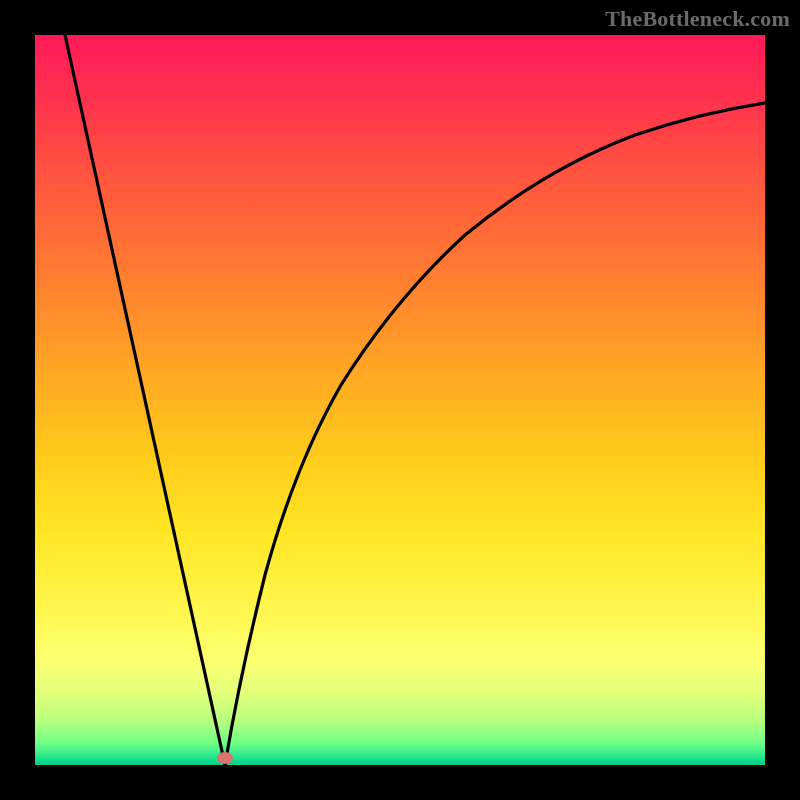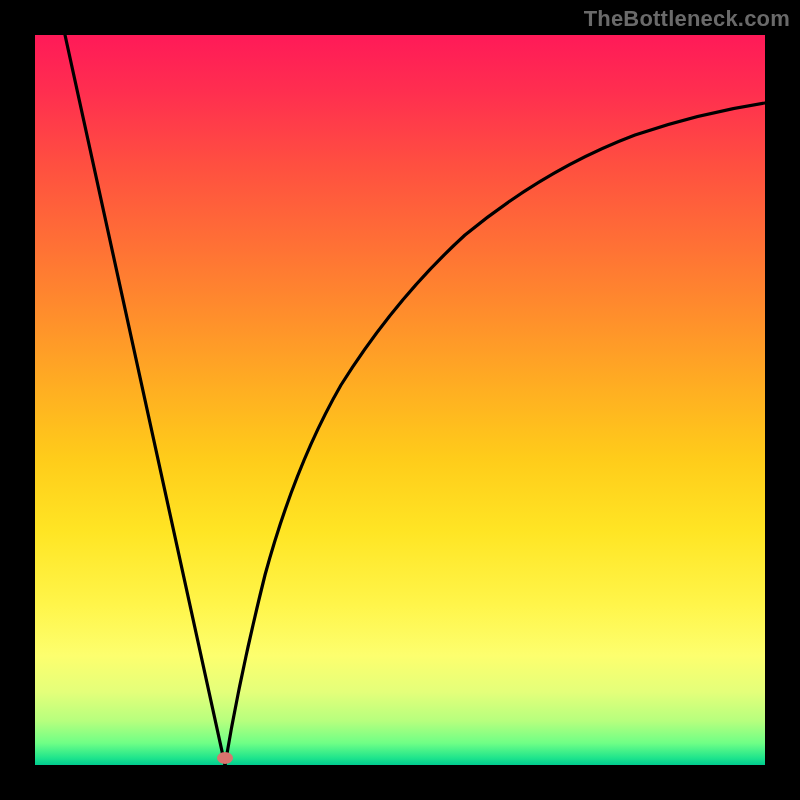--- a/index.html
+++ b/index.html
@@ -53,21 +53,21 @@
     width: 16px;
     height: 12px;
     background: #d9746e;
     border-radius: 50% / 50%;
     transform: translate(-50%, -50%);
   }
   .attribution {
     position: absolute;
     top: 6px;
     right: 10px;
-    font-family: Liberation Sans, sans-serif;
+    font-family: Liberation Serif, serif;
     font-size: 22px;
     font-weight: 600;
     color: #6a6a6a;
     letter-spacing: 0.2px;
   }
 </style>
 </head>
 <body>
 
 <div class="frame">

